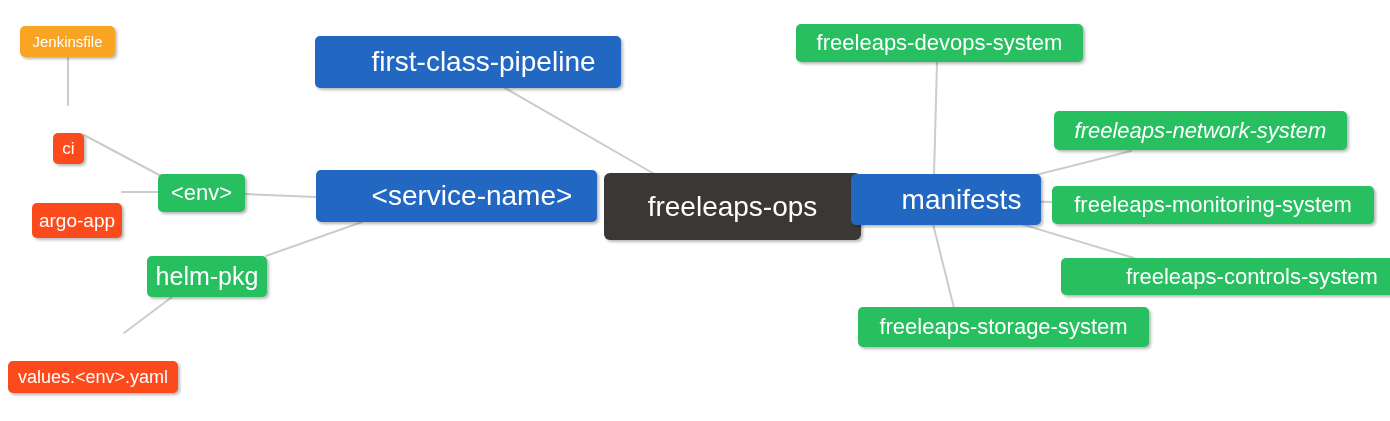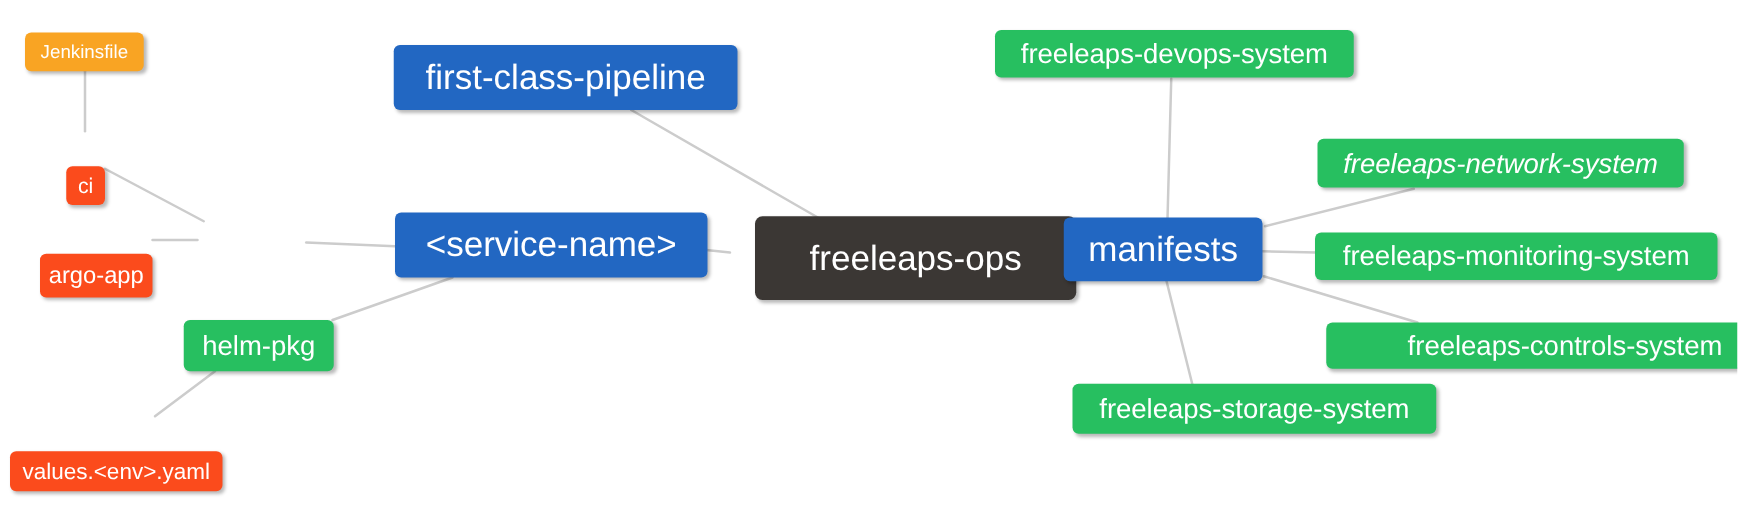--- a/index.html
+++ b/index.html
@@ -36,21 +36,21 @@
     justify-content: center;
     color: var(--text, #ffffff);
     border-radius: 5px;
     box-shadow: 2px 2px 3px rgba(0,0,0,0.28);
     white-space: nowrap;
     cursor: pointer;
     line-height: 1;
     user-select: none;
   }
   .node.dark   { background: var(--root-bg, #3b3734); border-radius: 6px; }
-  .node.blue   { background: var(--blue,   #2267c2); }
+  .node.blue   { background: var(--blue,   #2267c2); padding-left: 31px; }
   .node.green  { background: var(--green,  #27bf60); }
   .node.red    { background: var(--red,    #fb4b1c); margin-top: 28px; }
   .node.orange { background: var(--orange, #f9a423); }
 </style>
 </head>
 <body>
 
 <div class="canvas">
 
   <svg class="edges" viewBox="0 0 1390 421" xmlns="http://www.w3.org/2000/svg">
@@ -69,26 +69,27 @@
     <line x1="1011" y1="221" x2="1134" y2="258"></line>
     <line x1="933" y1="224" x2="954" y2="308"></line>
   </svg>
 
   <div class="node orange" style="left:20px; top:26px; width:95px; height:31px; font-size:15px;">Jenkinsfile</div>
 
   <div class="node red" style="left:53px; top:105px; width:31px; height:31px; font-size:17px;">ci</div>
 
   <div class="node red" style="left:32px; top:175px; width:90px; height:35px; font-size:19px;">argo-app</div>
 
+  <div class="node green" style="left:158px; top:174px; width:87px; height:38px; font-size:22px;">&lt;env&gt;</div>
 
   <div class="node blue" style="left:315px; top:36px; width:275px; height:52px; font-size:28px;">first-class-pipeline</div>
 
   <div class="node blue" style="left:316px; top:170px; width:250px; height:52px; font-size:28px;">&lt;service-name&gt;</div>
 
-  <div class="node green" style="left:147px; top:256px; width:120px; height:41px; font-size:22px;">helm-pkg</div>
+  <div class="node green" style="left:147px; top:256px; width:120px; height:41px; font-size:25px;">helm-pkg</div>
 
   <div class="node red" style="left:8px; top:333px; width:170px; height:32px; font-size:18px;">values.&lt;env&gt;.yaml</div>
 
   <div class="node dark" style="left:583px; top:173px; width:257px; height:67px; font-size:28px;margin-left:21px;">freeleaps-ops</div>
 
   <div class="node blue" style="left:851px; top:174px; width:159px; height:51px; font-size:28px;">manifests</div>
 
   <div class="node green" style="left:796px; top:24px; width:287px; height:38px; font-size:22px;">freeleaps-devops-system</div>
 
   <div class="node green" style="left:1054px; top:111px; width:293px; height:39px; font-size:22px;font-style:italic;">freeleaps-network-system</div>

